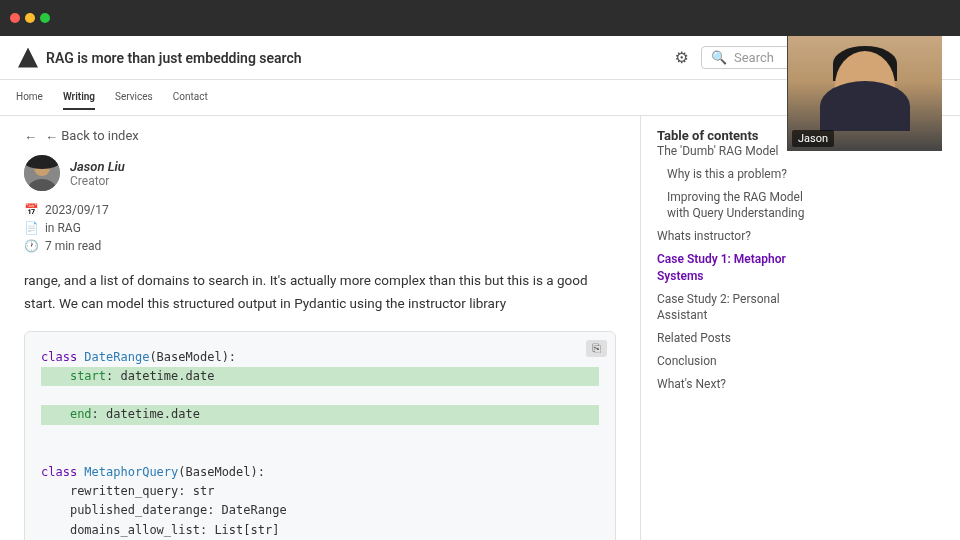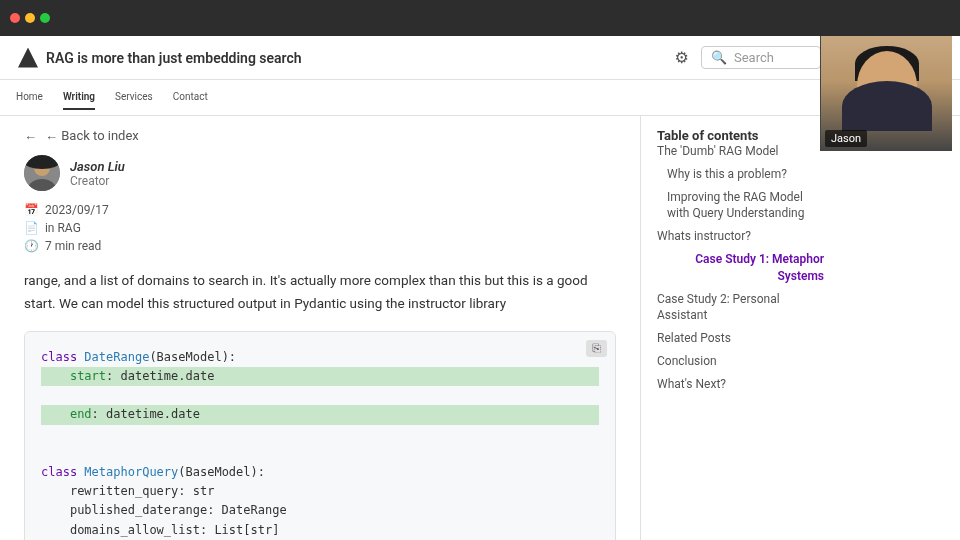--- a/index.html
+++ b/index.html
@@ -264,33 +264,32 @@
     .toc-item {
       color: #555;
       margin-bottom: 6px;
       cursor: pointer;
       line-height: 1.4;
     }
 
     .toc-item.active {
       color: #6a0dad;
       font-weight: 600;
-      text-align: right;
     }
 
     .toc-item.indent {
       padding-left: 10px;
     }
 
     
     .video-overlay {
       position: absolute;
       top: 36px;
-      right: 8px;
-      width: 132px;
+      right: 18px;
+      width: 155px;
       height: 115px;
       background: #7f1d1d;
       overflow: hidden;
       border-left: 1px solid #444;
     }
 
     .video-person {
       width: 100%;
       height: 100%;
       background: linear-gradient(180deg, #c8a882 0%, #b8956a 40%, #444 100%);

